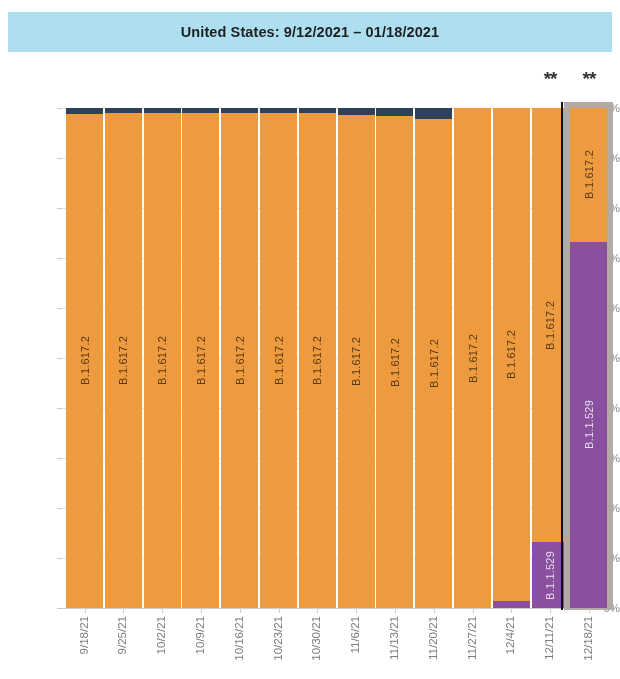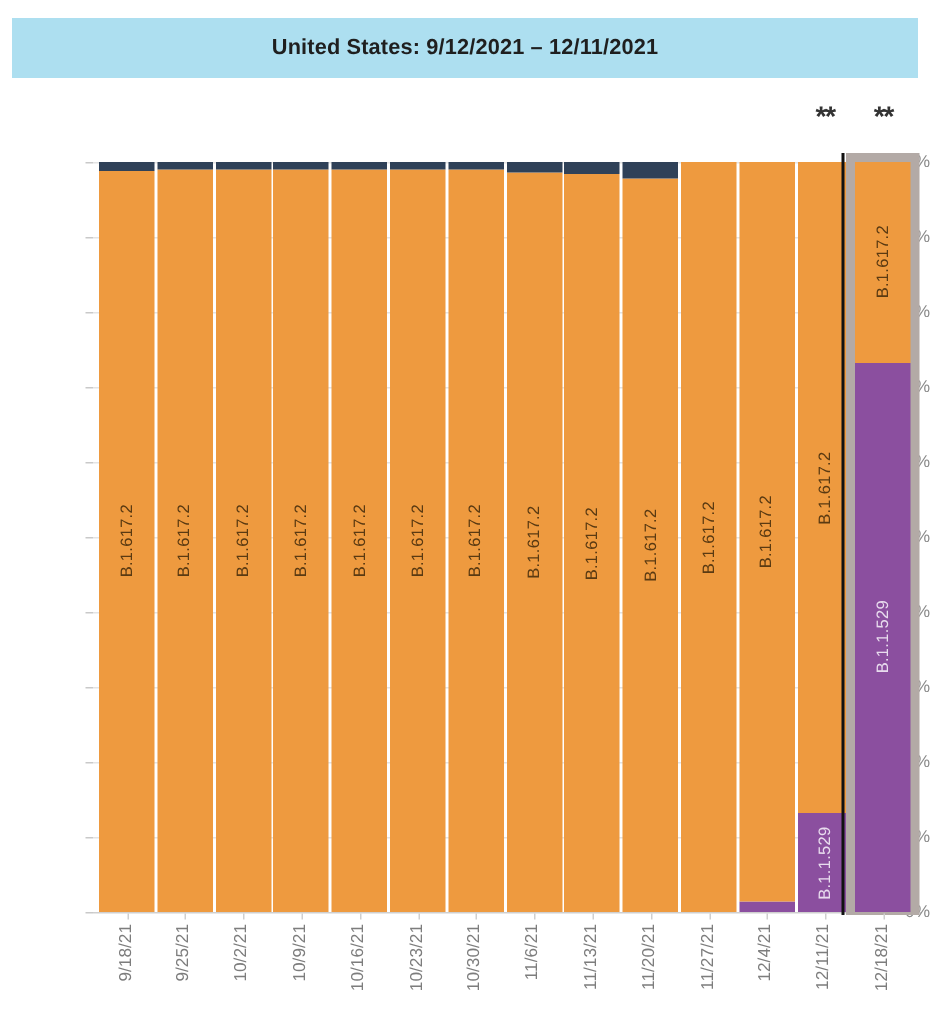--- a/index.html
+++ b/index.html
@@ -91,21 +91,21 @@
     text-align:center;
     letter-spacing:-1px;
   }
 </style>
 </head>
 <body>
 
 <div id="root">
 
   <div class="title-bar">
-    <span class="title-text">United States: 9/12/2021 – 12/11/2021</span>
+    <span class="title-text">United States: 9/12/2021 – 01/18/2021</span>
   </div>
 
   <div class="plot" id="plot">
       <div class="axis-base" style="top: 608px;"></div>
       <div class="tick" style="top: 608px;"></div>
       <div class="ylabel" style="top: 608px;">0%</div>
       <div class="gridline" style="top: 558px;"></div>
       <div class="tick" style="top: 558px;"></div>
       <div class="ylabel" style="top: 558px;">10%</div>
       <div class="gridline" style="top: 508px;"></div>

